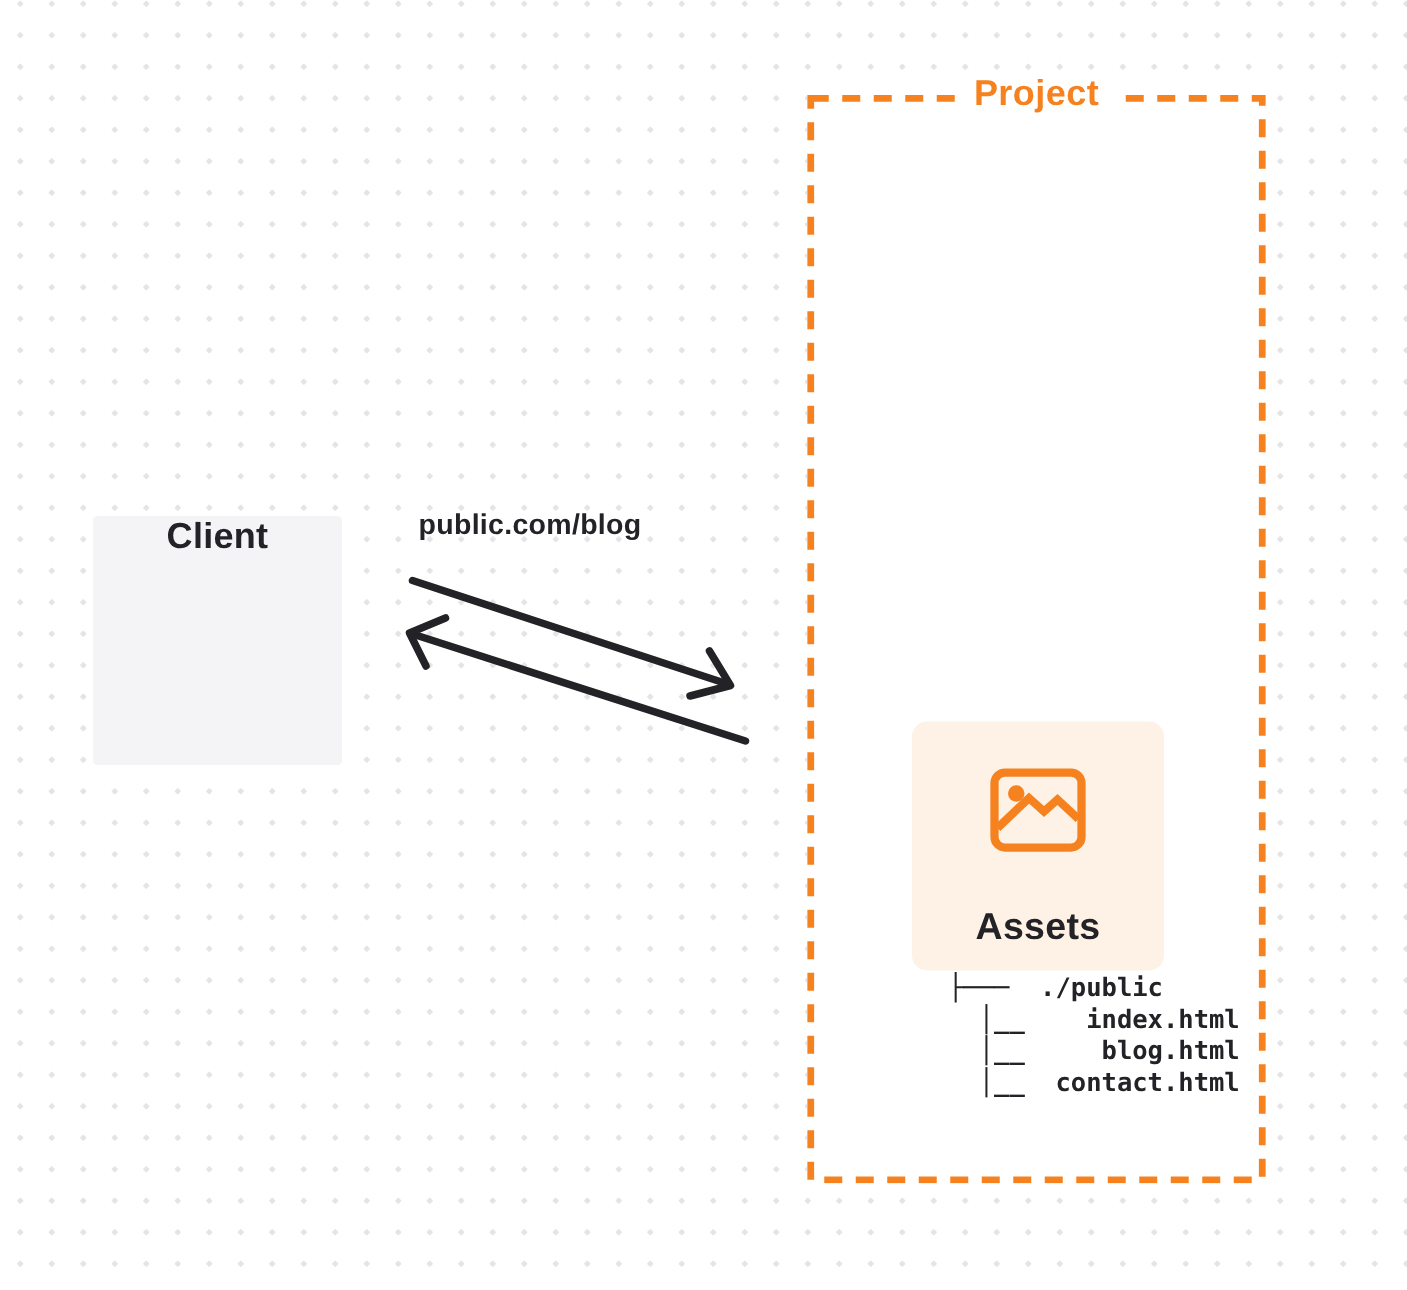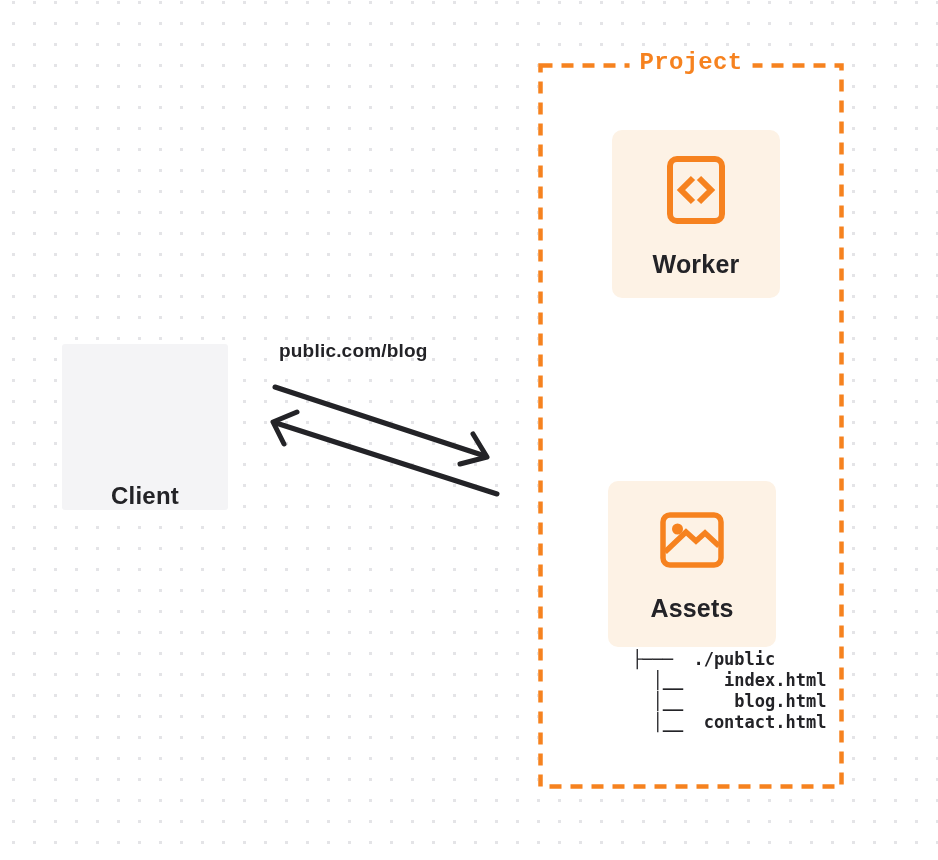--- a/index.html
+++ b/index.html
@@ -16,21 +16,21 @@
   .canvas{
     position:absolute; inset:0;
     background-image:radial-gradient(circle, var(--dot) 1.7px, transparent 1.8px);
     background-size:21px 21px;
     background-position:3px -8px;
   }
   
   .client-box{
     position:absolute; left:62px; top:344px; width:166px; height:166px;
     background:var(--client-bg); border-radius:3px;
-    display:flex; align-items:flex-end; justify-content:center;
+    display:flex; align-items:flex-start; justify-content:center;
   }
   .client-box span{font-size:24px; font-weight:700; color:var(--ink); letter-spacing:.2px;}
   
   .url-label{
     position:absolute; left:279px; top:340px;
     font-size:19px; font-weight:700; color:var(--ink); letter-spacing:.2px;
   }
   
   svg.arrows{position:absolute; inset:0; pointer-events:none;}
   svg.arrows polyline, svg.arrows line{
@@ -44,28 +44,27 @@
   }
   .project-box > svg.dash{position:absolute; inset:0;}
   .project-box > svg.dash rect{
     fill:none; stroke:var(--orange); stroke-width:4.5; stroke-dasharray:12 9;
   }
   .project-label{
     position:absolute; top:-14px; left:50%; transform:translateX(-50%);
     background:#fff; padding:0 10px; line-height:28px;
     font-size:24px; font-weight:700; color:var(--orange); letter-spacing:.3px;
     white-space:nowrap;
-    font-family:Liberation Mono, monospace;
   }
   .card{
     position:absolute; width:168px; border-radius:10px; background:var(--card-bg);
     display:flex; flex-direction:column; align-items:center;
   }
   .card.worker{left:74px; top:67px; height:168px; padding-top:26px;}
-  .card.assets{left:70px; top:418px; height:166px; padding-top:31px;}
+  .card.assets{left:70px; top:418px; height:166px; padding-top:31px;gap:10px;}
   .card .label{margin-top:26px; font-size:25px; font-weight:700; color:var(--ink); letter-spacing:.2px;}
   .card svg .stroke{fill:none; stroke:var(--orange); stroke-width:6;}
   .card svg .stroke-thin{fill:none; stroke:var(--orange); stroke-width:5.5;}
   .card svg .fill{fill:var(--orange);}
   .tree{
     position:absolute; left:50px; top:586px;
     font-family:"DejaVu Sans Mono", monospace;
     font-size:17px; line-height:21px; font-weight:700; color:var(--ink);
     white-space:pre;
     margin-left:44px;
@@ -89,28 +88,20 @@
     <polyline points="297,412 273,422 284,444"></polyline>
   </svg>
 
   <div class="project-box">
     <svg class="dash" width="306" height="726" viewBox="0 0 306 726">
       <rect x="2.5" y="2.5" width="301" height="721"></rect>
     </svg>
 
     <span class="project-label">Project</span>
 
-    <div class="card worker">
-      <svg width="58" height="68" viewBox="0 0 58 68">
-        <rect class="stroke" x="3" y="3" width="52" height="62" rx="7"></rect>
-        <polyline class="stroke" points="26,22 14,34 26,46"></polyline>
-        <polyline class="stroke" points="32,22 44,34 32,46"></polyline>
-      </svg>
-      <span class="label">Worker</span>
-    </div>
 
     <div class="card assets">
       <svg width="64" height="56" viewBox="0 0 64 56">
         <rect class="stroke-thin" x="3" y="3" width="58" height="50" rx="7"></rect>
         <circle class="fill" cx="17.5" cy="17" r="5.5"></circle>
         <polyline class="stroke-thin" points="5,40 26,20 36,29 45,21 59,34"></polyline>
       </svg>
       <span class="label">Assets</span>
     </div>
 

